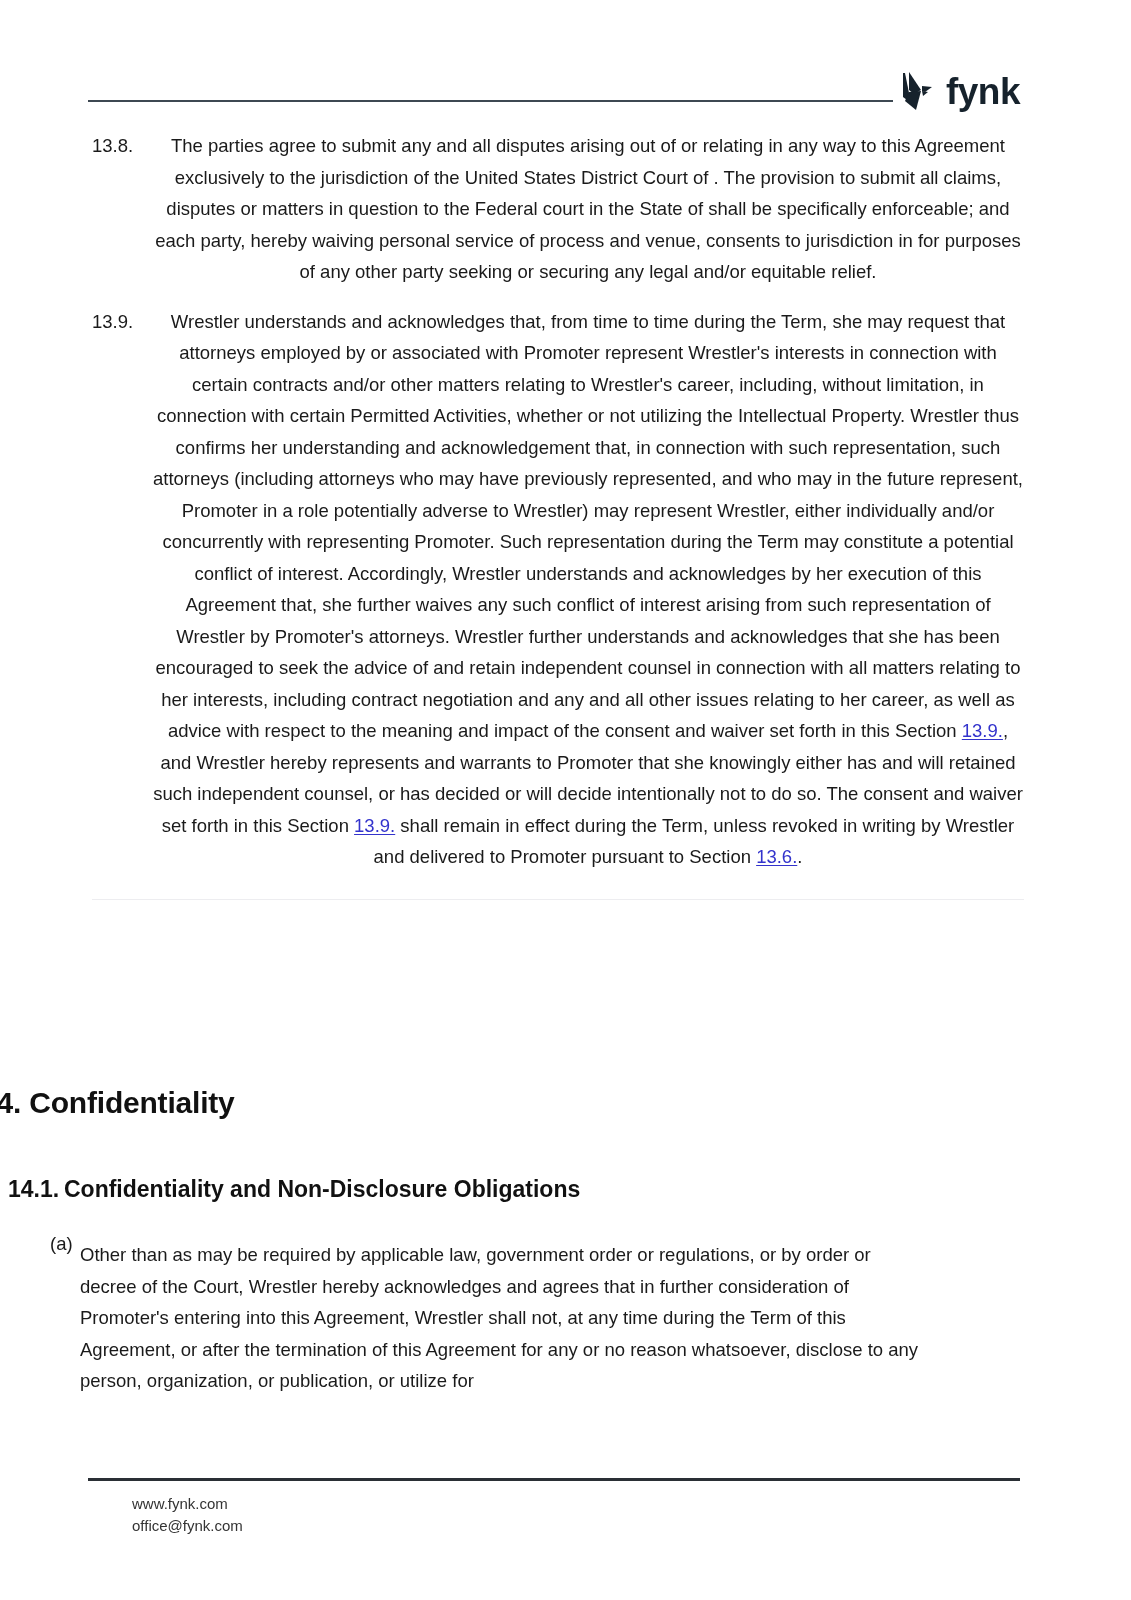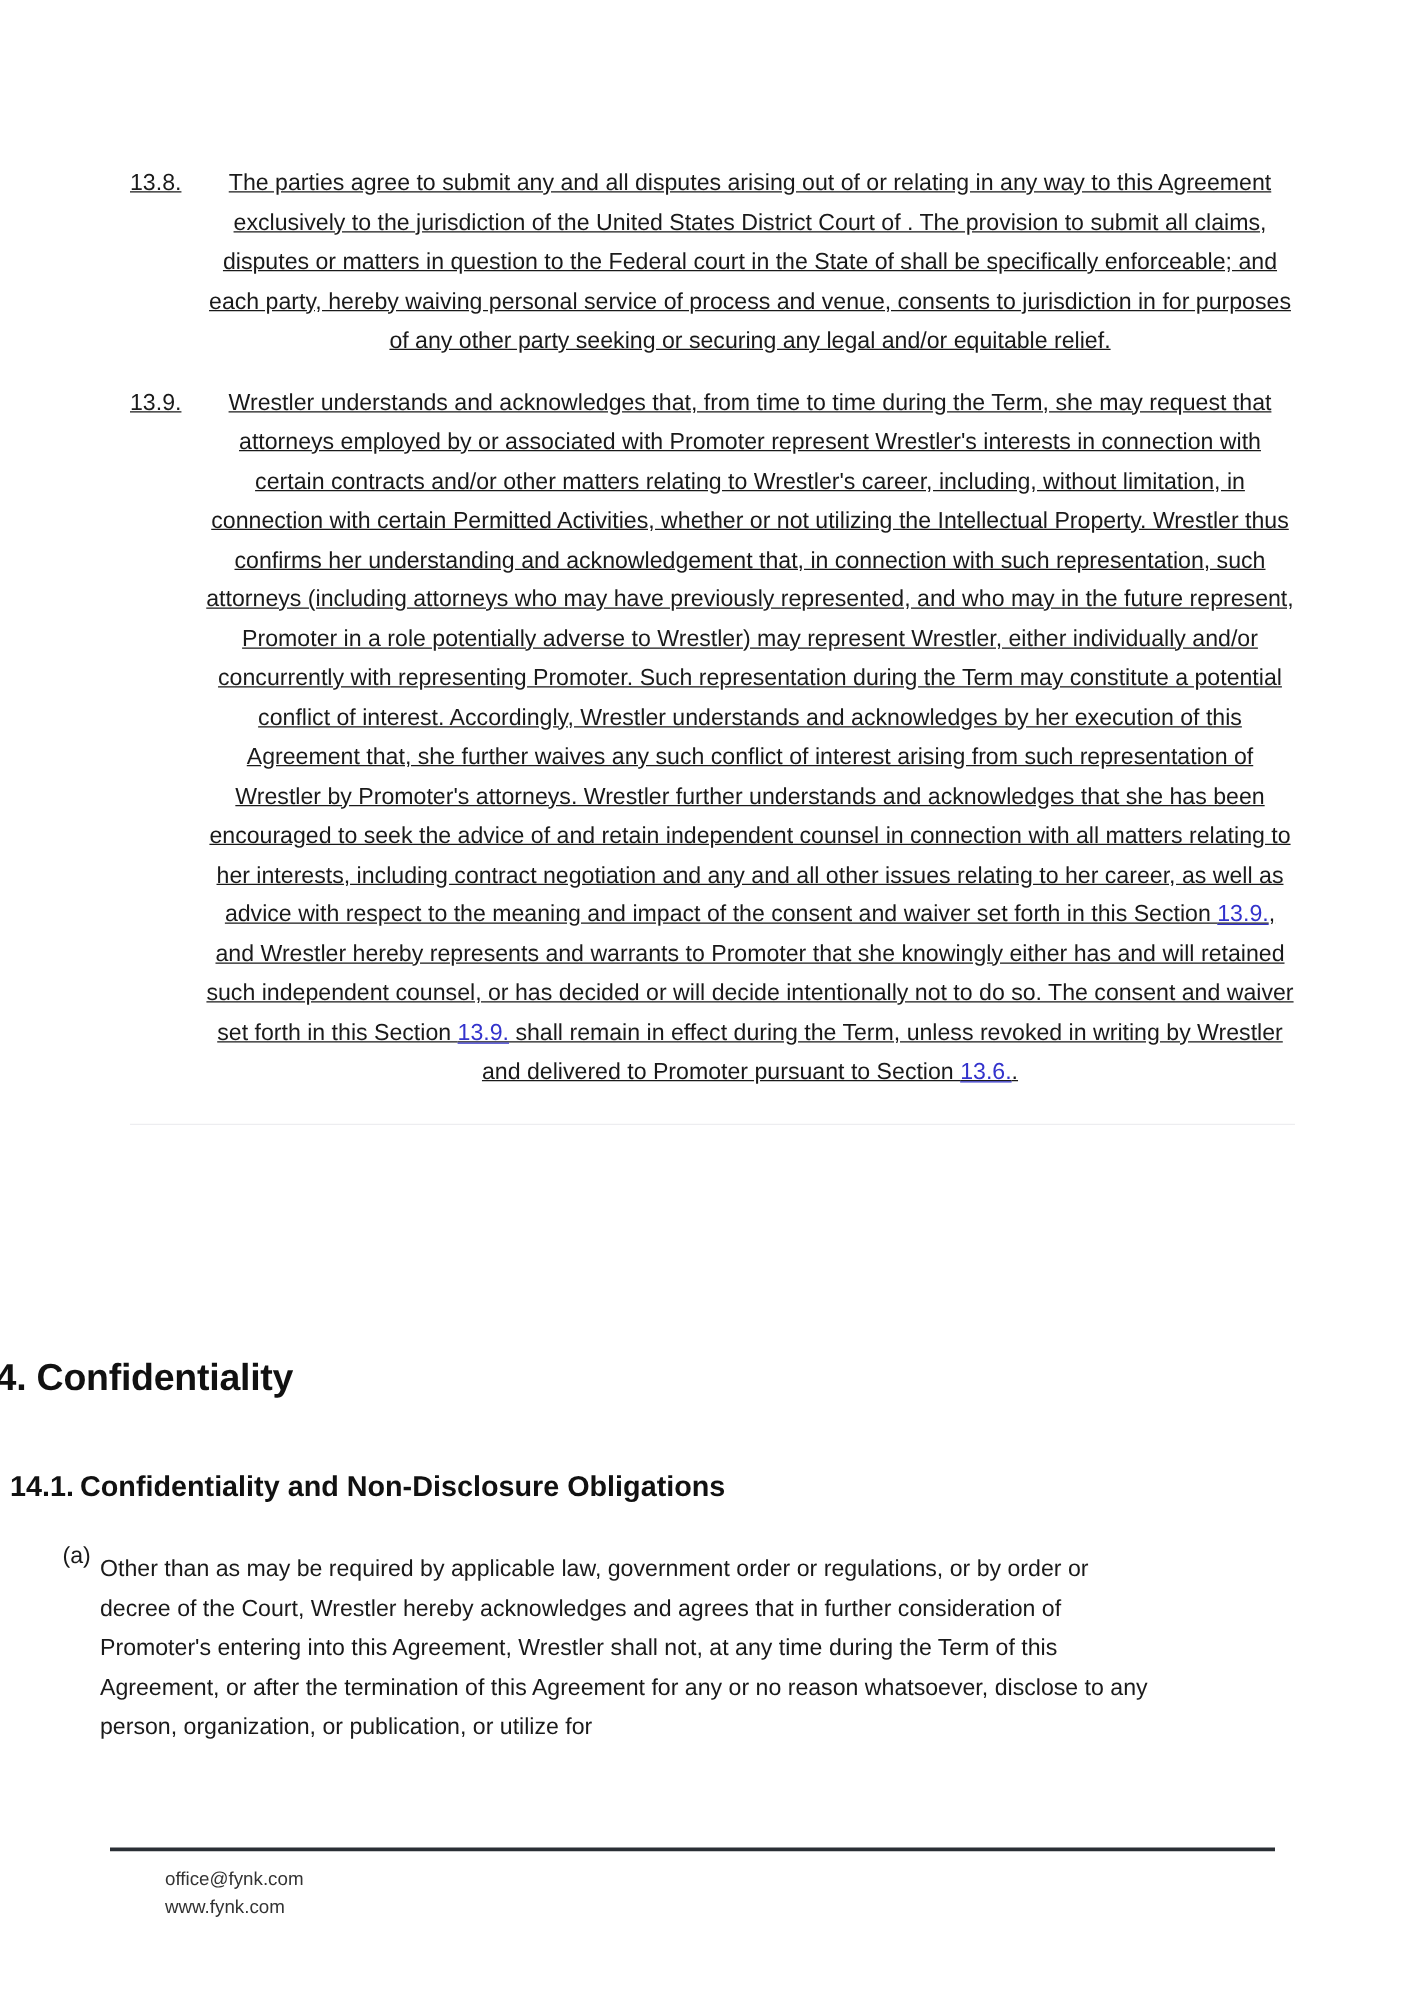--- a/index.html
+++ b/index.html
@@ -53,24 +53,23 @@
     font-size: 37px;
     font-weight: 700;
     letter-spacing: -0.5px;
     color: #16222c;
     line-height: 1;
   }
 
   
   .content {
     position: absolute;
-    left: 104px;
+    left: 92px;
     top: 130px;
     width: 932px;
-    text-decoration: underline;
   }
 
   .clause {
     display: flex;
     align-items: flex-start;
     margin-bottom: 18px;
   }
   .clause-num {
     flex: 0 0 60px;
     font-size: 18.5px;
@@ -163,20 +162,35 @@
     font-size: 15px;
     line-height: 22px;
     color: #333333;
   }
 </style>
 </head>
 <body>
 
 <div class="page">
 
+  <div class="header">
+    <div class="header-rule"></div>
+    <div class="logo">
+      <span class="logo-mark">
+        <svg viewBox="0 0 44 42" width="44" height="42" xmlns="http://www.w3.org/2000/svg">
+          <polygon points="11,3 11,27 19,33 13,3" fill="#16222c"></polygon>
+          <polygon points="17,2 29,20 22,24 17,20" fill="#16222c"></polygon>
+          <polygon points="17,22 29,21 24,40 13,31" fill="#16222c"></polygon>
+          <polygon points="30,16 40,17 33,22 30,21" fill="#16222c"></polygon>
+          <polygon points="30,21 36,22 31,26" fill="#16222c"></polygon>
+        </svg>
+      </span>
+      <span class="logo-text">fynk</span>
+    </div>
+  </div>
 
   <div class="content">
 
     <div class="clause">
       <div class="clause-num">13.8.</div>
       <div class="clause-body">The parties agree to submit any and all disputes arising out of or relating in any way to this Agreement exclusively to the jurisdiction of the United States District Court of . The provision to submit all claims, disputes or matters in question to the Federal court in the State of shall be specifically enforceable; and each party, hereby waiving personal service of process and venue, consents to jurisdiction in for purposes of any other party seeking or securing any legal and/or equitable relief.</div>
     </div>
 
     <div class="clause">
       <div class="clause-num">13.9.</div>
@@ -191,18 +205,18 @@
   <div class="subsection"><span class="subsection-num">14.1.</span><span>Confidentiality and Non-Disclosure Obligations</span></div>
 
   <div class="lettered">
     <div class="lettered-mark">(a)</div>
     <div class="lettered-body">Other than as may be required by applicable law, government order or regulations, or by order or decree of the Court, Wrestler hereby acknowledges and agrees that in further consideration of Promoter's entering into this Agreement, Wrestler shall not, at any time during the Term of this Agreement, or after the termination of this Agreement for any or no reason whatsoever, disclose to any person, organization, or publication, or utilize for</div>
   </div>
 
   <div class="footer">
     <div class="footer-rule"></div>
     <div class="footer-lines">
+      <div>www.fynk.com</div>
       <div>office@fynk.com</div>
-      <div>www.fynk.com</div>
     </div>
   </div>
 
 </div>
 
 </body></html>

